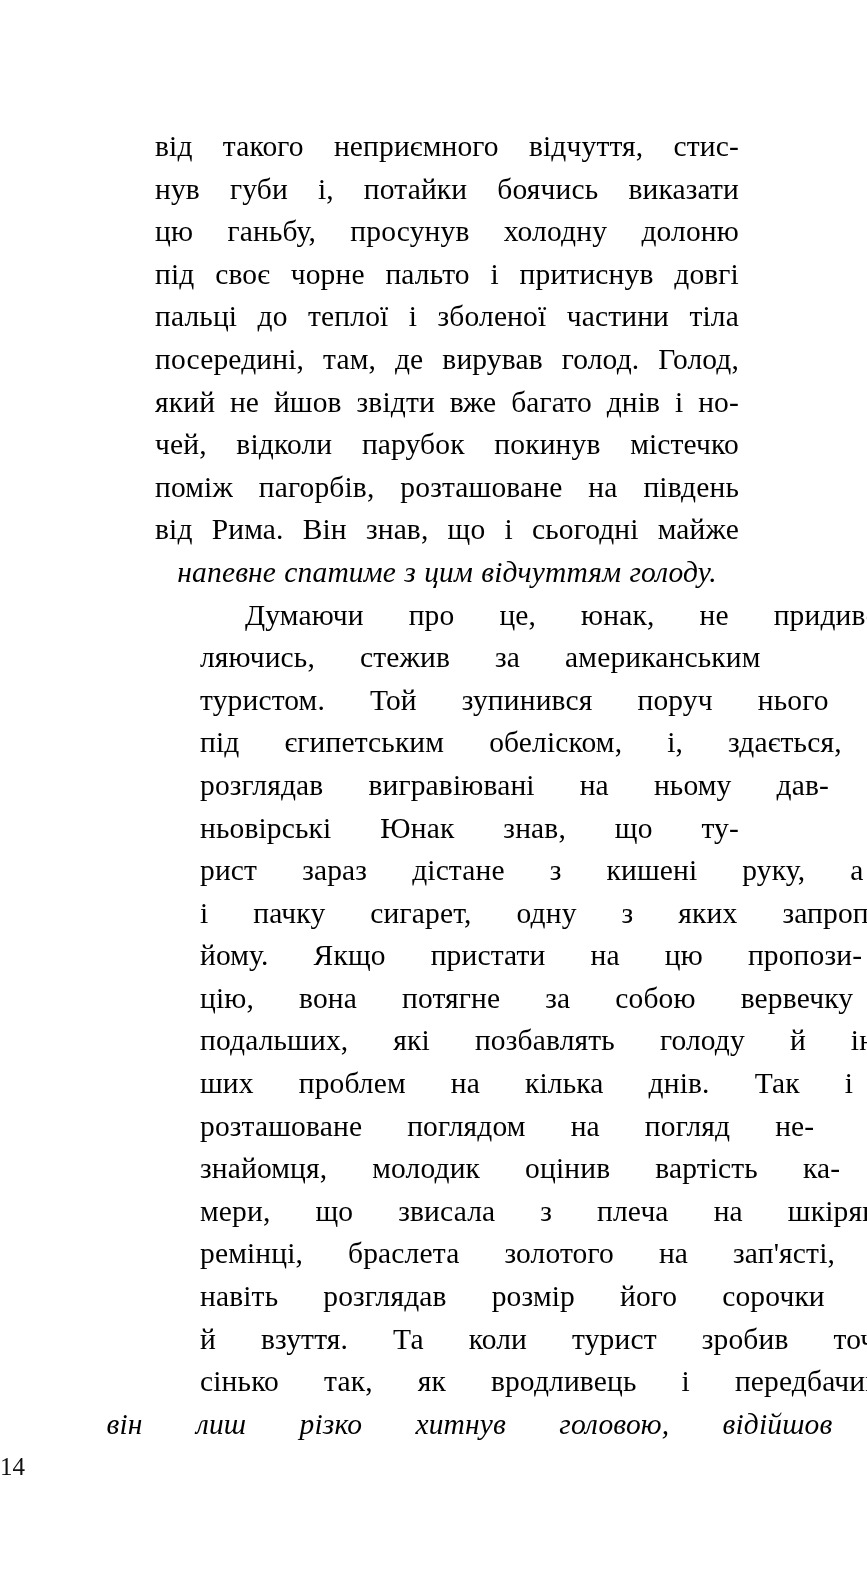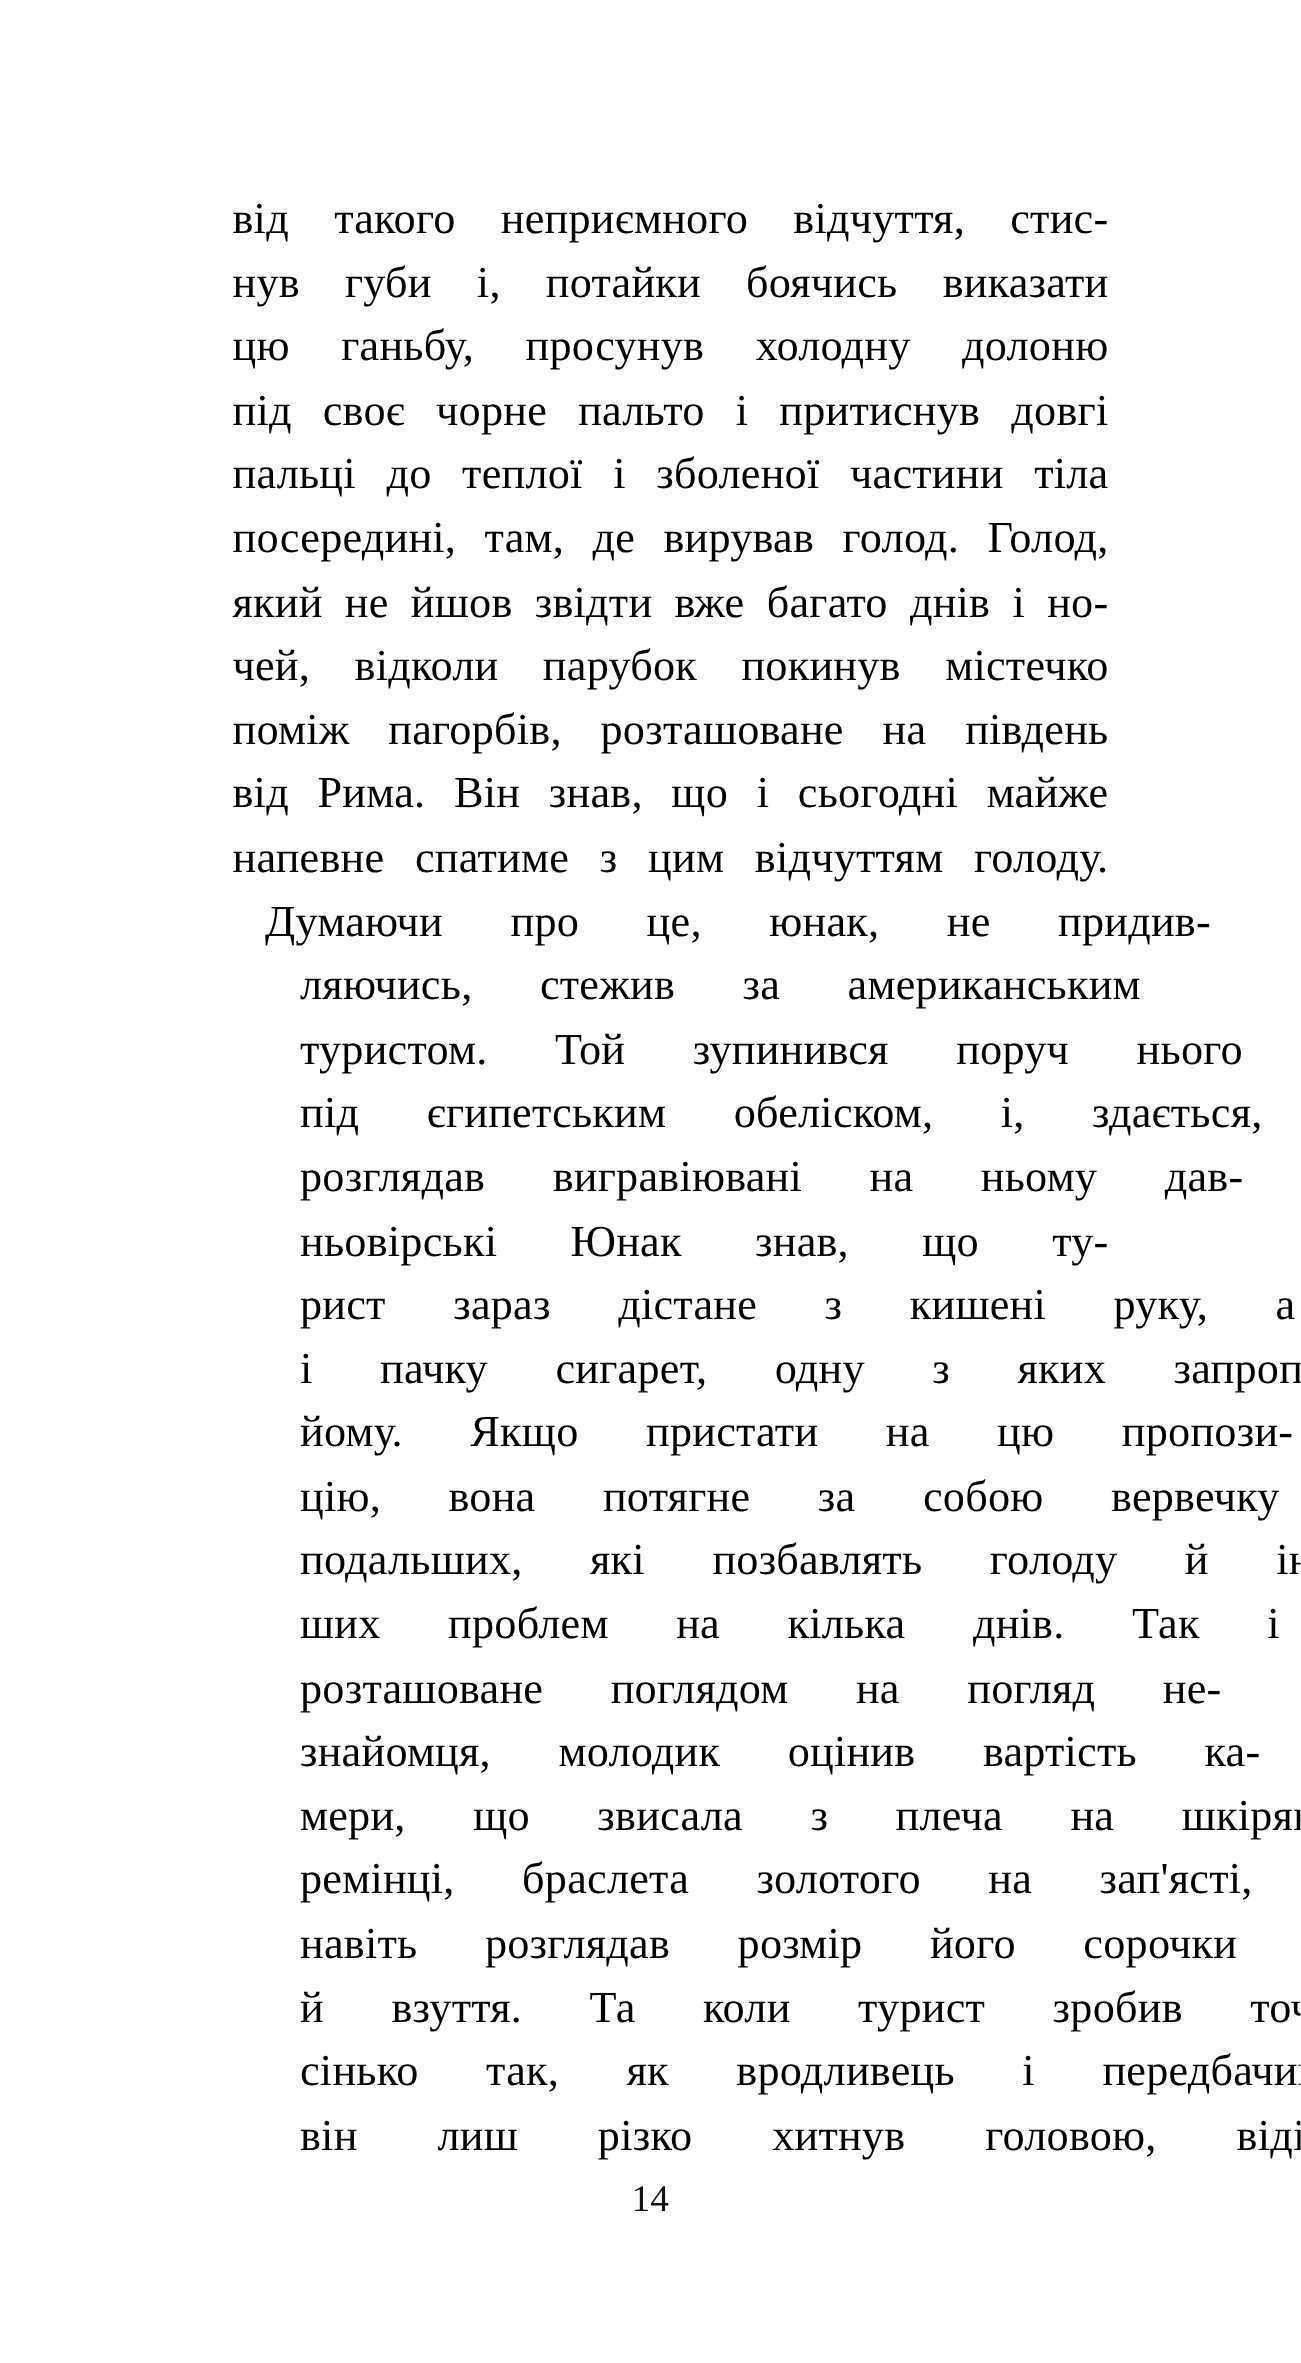--- a/index.html
+++ b/index.html
@@ -50,40 +50,39 @@
   
   .jline {
     display: flex;
     justify-content: space-between;
     width: 584px;
     font-size: 29.5px;
     line-height: 42.6px;
     letter-spacing: 0.15px;
   }
   .jline.left {
-    justify-content: space-between;
+    justify-content: center;
+    font-style: italic;
   }
   .jline.indent {
     padding-left: 45px;
     width: 539px;
-    justify-content: center;
   }
   .jline .w {
     white-space: pre;
   }
   .jline.left .w + .w {
     margin-left: 0.28em;
   }
 
   #folio {
     position: absolute;
     left: 0;
     top: 1452px;
     width: 867px;
-    text-align: center;
     font-size: 25px;
     line-height: 30px;
     color: #111111;
     font-family: "Liberation Serif", "DejaVu Serif", serif;
   }
 </style>
 </head>
 <body>
 
 <div id="page">

